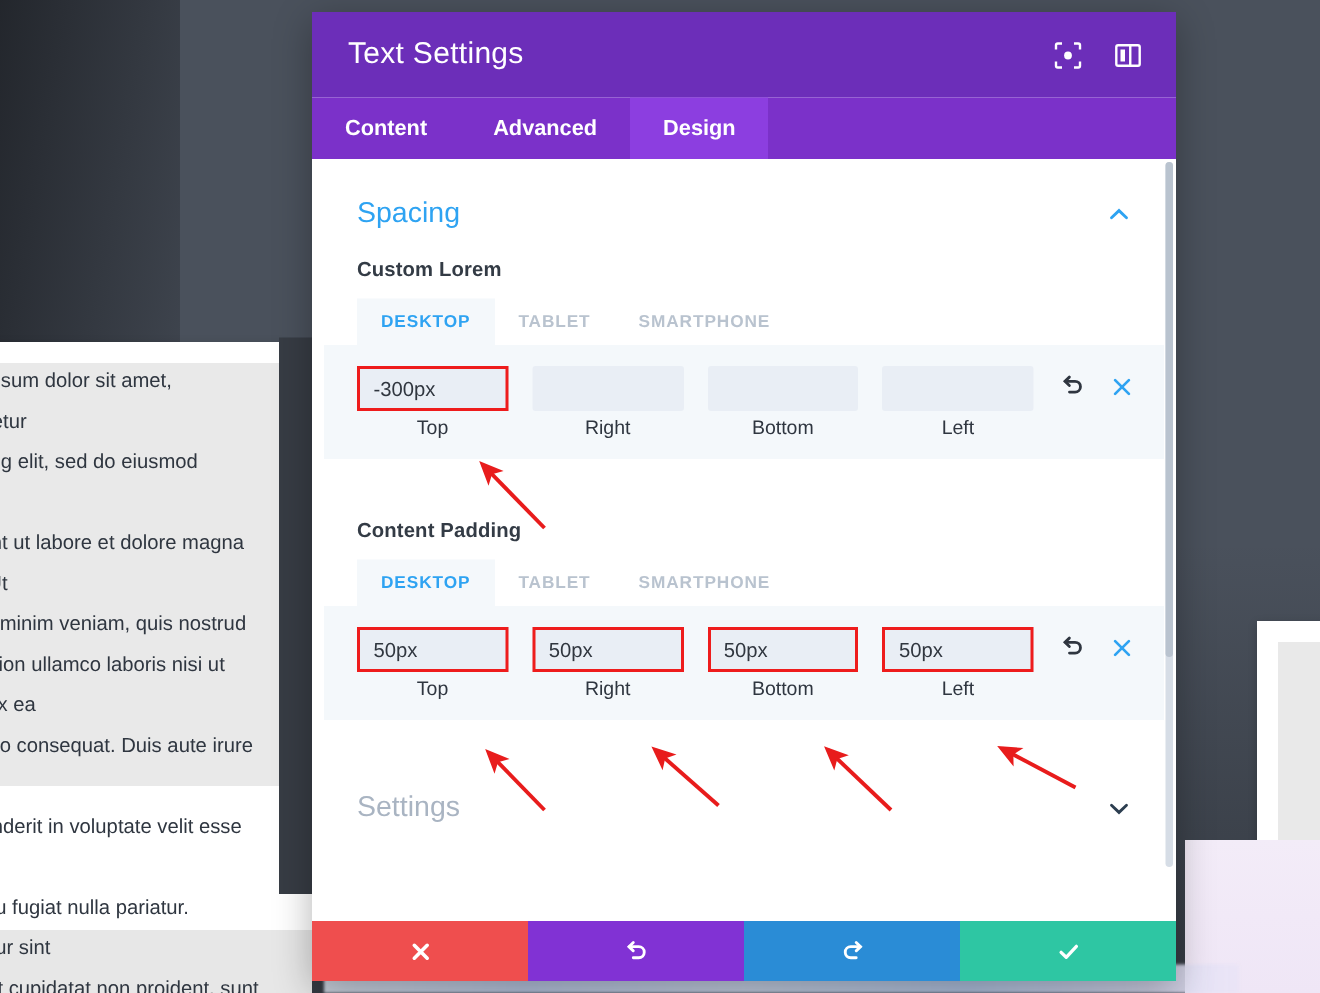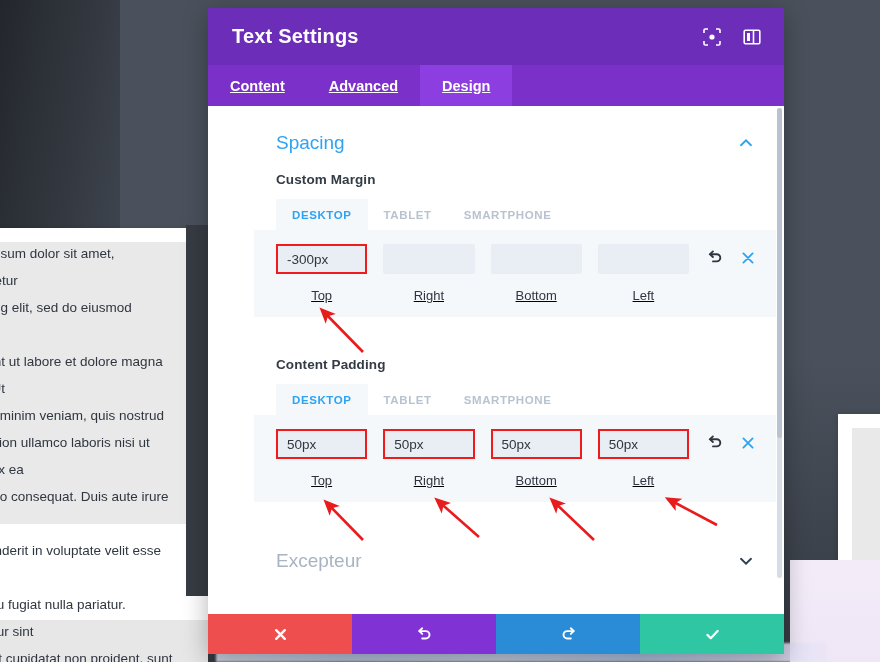--- a/index.html
+++ b/index.html
@@ -167,21 +167,21 @@
     background: #6c2eb9;
     height: 57px;
     display: flex;
     align-items: center;
     padding: 0 22px 0 24px;
     flex: none;
   }
   .modal-title {
     color: #ffffff;
     font-size: 20px;
-    font-weight: bold;
+    font-weight: normal;
     letter-spacing: .2px;
     flex: 1;
   }
   .header-icons { display: flex; align-items: center; gap: 20px; }
   .hdr-icon { width: 20px; height: 20px; display: block; }
 
   .modal-tabs {
     background: #7b31c9;
     height: 41px;
     display: flex;
@@ -190,36 +190,34 @@
   }
   .tab {
     color: #ffffff;
     font-size: 14.5px;
     font-weight: bold;
     display: flex;
     align-items: center;
     padding: 0 22px;
     cursor: pointer;
     user-select: none;
-    text-decoration: underline;
   }
   .tab.active { background: #8c3ee0; }
 
   .modal-body {
     flex: 1;
     position: relative;
     overflow: hidden;
     background: #ffffff;
   }
 
   .scroll-area {
     position: absolute;
     inset: 0;
     overflow: hidden;
-    padding-left: 38px;
   }
 
   .section-head {
     display: flex;
     align-items: center;
     padding: 26px 30px 0 30px;
   }
   .section-title {
     font-size: 19px;
     color: #2ea3f2;
@@ -260,21 +258,20 @@
     color: #2ea3f2;
     background: #f4f8fb;
   }
 
   .spacing-row {
     background: #f4f8fb;
     padding: 14px 20px 14px 22px;
     margin: 0 0 0 0;
     display: flex;
     align-items: flex-start;
-    text-decoration: underline;
   }
   .spacing-row-wrap { padding: 0 8px 0 8px; }
 
   .sp-field { width: 115px; margin-right: 16px; }
   .sp-input {
     height: 30px;
     background: #e9eef5;
     border: none;
     border-radius: 2px;
     width: 100%;
@@ -286,21 +283,21 @@
     outline: none;
   }
   .sp-field.highlight .sp-input {
     border: 2px solid #ee1c1c;
     border-radius: 0;
   }
   .sp-cap {
     text-align: center;
     font-size: 13px;
     color: #2f3640;
-    margin-top: 14px;
+    margin-top: 3px;
   }
   .row-actions {
     display: flex;
     align-items: center;
     gap: 16px;
     margin-top: 5px;
     margin-left: 2px;
   }
   .ic-undo { width: 17px; height: 17px; color: #2f3640; cursor: pointer; }
   .ic-x { width: 16px; height: 16px; color: #2ea3f2; cursor: pointer; }
@@ -424,21 +421,21 @@
 
         <div class="section-head">
           <div class="section-title">Spacing</div>
           <span class="chev blue">
             <svg viewBox="0 0 16 16" fill="none" stroke="currentColor" stroke-width="1.9" stroke-linecap="round">
               <path d="M3 10.2 8 5.4l5 4.8"></path>
             </svg>
           </span>
         </div>
 
-        <div class="field-label">Custom Margin</div>
+        <div class="field-label">Custom Lorem</div>
         <div class="device-tabs">
           <div class="dev-tab active">DESKTOP</div>
           <div class="dev-tab">TABLET</div>
           <div class="dev-tab">SMARTPHONE</div>
         </div>
 
         <div class="spacing-row-wrap">
           <div class="spacing-row">
             <div class="sp-field highlight">
               <input class="sp-input" type="text" value="-300px" style="">
@@ -511,21 +508,21 @@
                   <path d="M3.4 3.4 12.6 12.6M12.6 3.4 3.4 12.6"></path>
                 </svg>
               </span>
             </div>
           </div>
         </div>
 
         <div style="height:42px;background:#ffffff"></div>
 
         <div class="section-head" style="padding-top:6px">
-          <div class="section-title muted">Excepteur</div>
+          <div class="section-title muted">Settings</div>
           <span class="chev">
             <svg viewBox="0 0 16 16" fill="none" stroke="currentColor" stroke-width="1.9" stroke-linecap="round">
               <path d="M3 5.8 8 10.6l5-4.8"></path>
             </svg>
           </span>
         </div>
 
       </div>
 
       <div class="modal-scrollbar">

